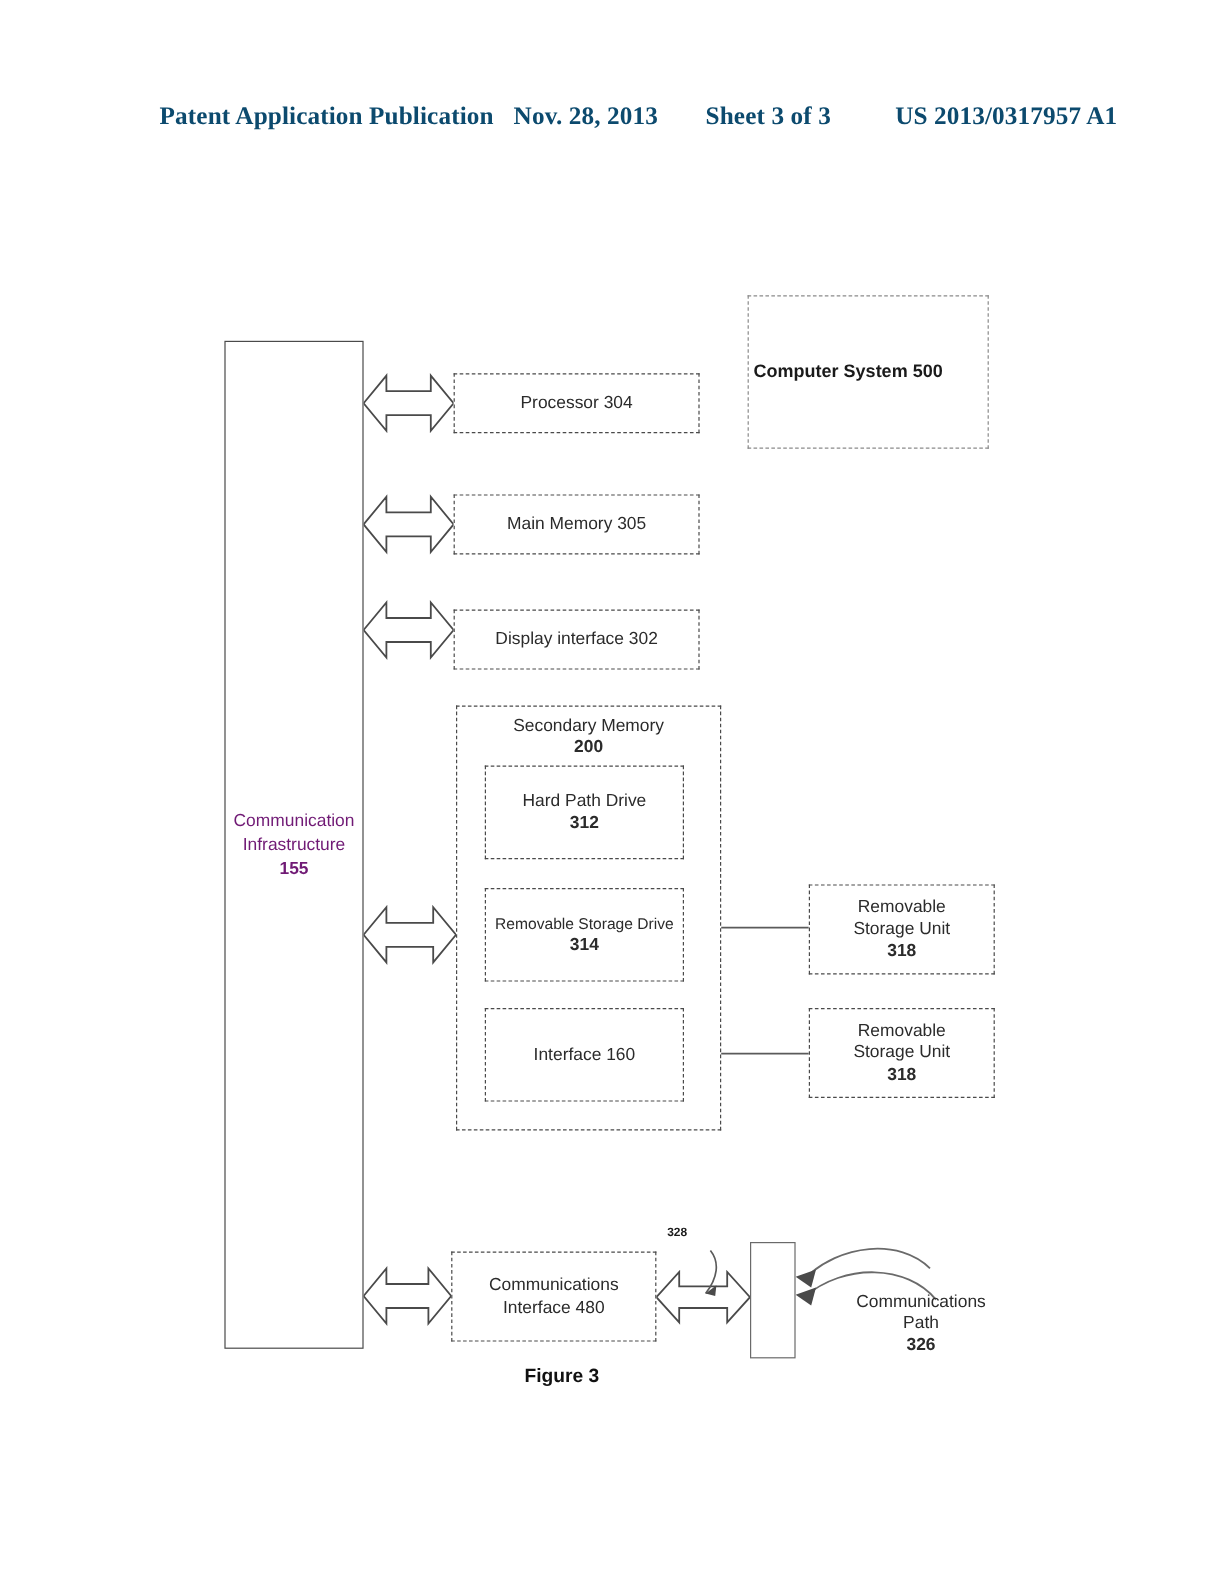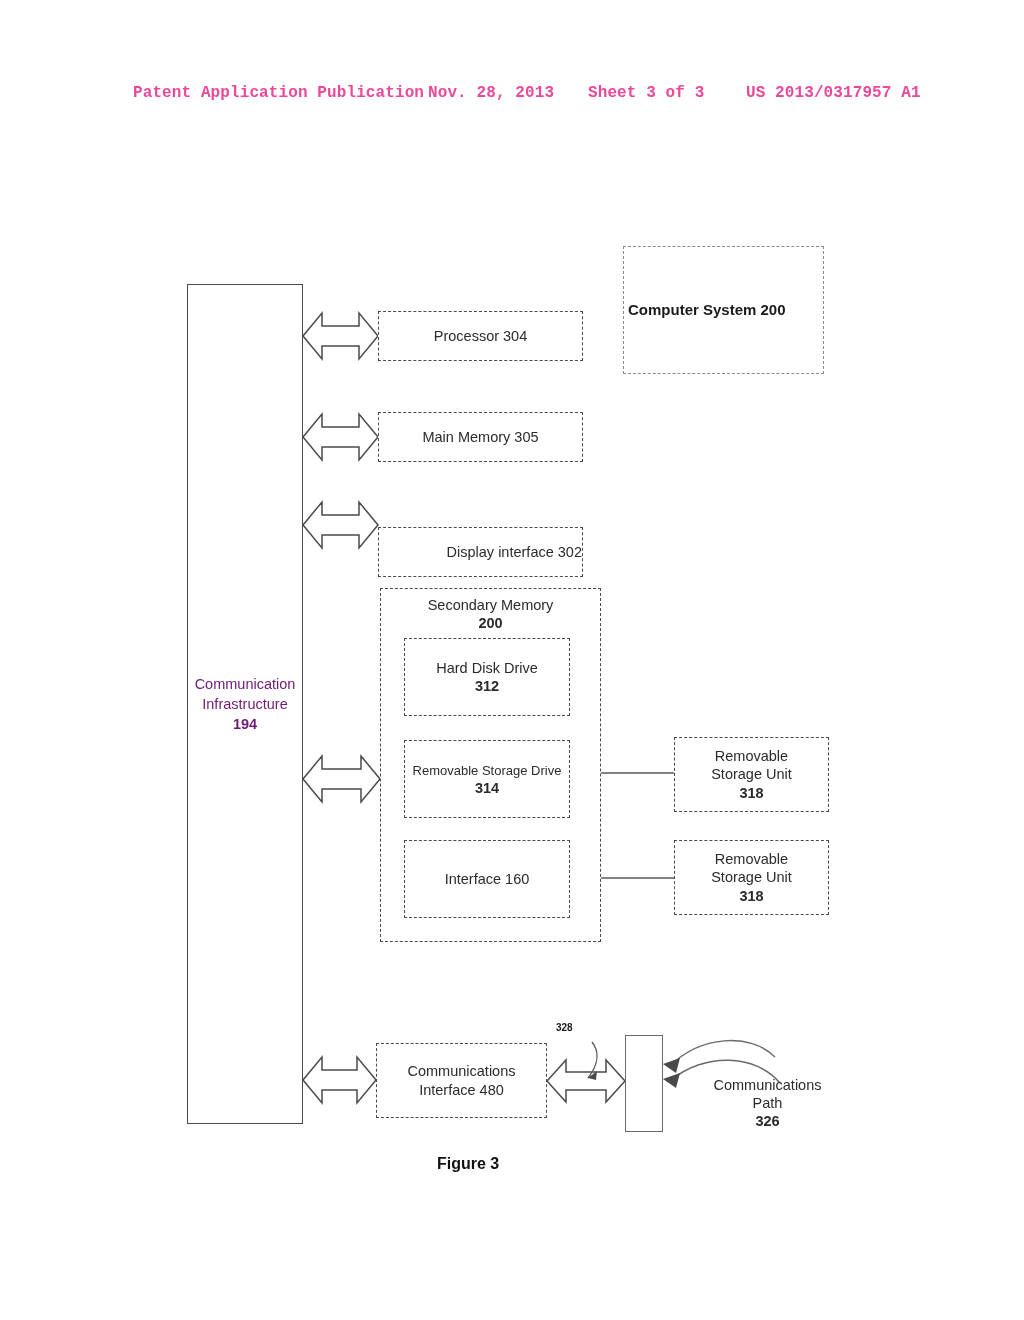--- a/index.html
+++ b/index.html
@@ -19,24 +19,24 @@
   
   #pub-header {
     position: absolute;
     left: 0;
     top: 84px;
     width: 1024px;
     height: 34px;
   }
   #pub-header .hdr {
     position: absolute;
-    font-family: Liberation Mono, monospace;
+    font-family: Liberation Serif, serif;
     font-weight: bold;
-    font-size: 16px;
-    color: #ec4899;
+    font-size: 21px;
+    color: #0c4a6e;
     white-space: nowrap;
     letter-spacing: 0.1px;
   }
   #hdr-pub   { left: 133px; top: 0; }
   #hdr-date  { left: 428px; top: 0; }
   #hdr-sheet { left: 588px; top: 0; }
   #hdr-num   { left: 710px; top: 0; margin-left: 36px; }
 
   
   #figure {
@@ -77,21 +77,21 @@
   }
   #bus .bus-text {
     font-size: 14.5px;
     line-height: 1.4;
     color: #701a75;
   }
 
   
   #processor      { left: 378px; top: 311px;  width: 205px; height: 50px; }
   #main-memory    { left: 378px; top: 412px;  width: 205px; height: 50px; }
-  #display-iface  { left: 378px; top: 527px;  width: 205px; height: 50px; justify-content: flex-end; }
+  #display-iface  { left: 378px; top: 508px;  width: 205px; height: 50px; }
 
   
   #secondary-memory {
     left: 380px; top: 588px; width: 221px; height: 354px;
     align-items: flex-start;
     justify-content: center;
     padding-top: 7px;
   }
   #hdd        { left: 404px; top: 638px;  width: 166px; height: 78px; }
   #rsd        { left: 404px; top: 740px;  width: 166px; height: 78px; }
@@ -143,21 +143,20 @@
     left: 556px; top: 1022px;
     font-weight: bold; font-size: 10px; color: #1a1a1a;
   }
   #figure-caption {
     position: absolute;
     left: 437px; top: 1139px;
     font-weight: bold;
     font-size: 16px;
     color: #111;
     white-space: nowrap;
-    margin-top: 16px;
   }
 
   
   #overlay {
     position: absolute;
     left: 0; top: 0;
     width: 1024px; height: 1320px;
     pointer-events: none;
   }
   .arrow-outline {
@@ -219,21 +218,21 @@
     <polygon fill="#4a4a4a" points="663,1064 680,1058 676,1073"></polygon>
 
     <path class="curve" d="M 670,1081 C 704,1052 756,1054 780,1083"></path>
     <polygon fill="#4a4a4a" points="663,1079 680,1073 676,1088"></polygon>
   </svg>
 
   <div class="box" id="bus">
     <div class="bus-text">
       <span class="lbl2">Communication</span>
       <span class="lbl2">Infrastructure</span>
-      <span class="lbl2 num">194</span>
+      <span class="lbl2 num">155</span>
     </div>
   </div>
 
   <div class="box dashed" id="processor">
     <span>Processor 304</span>
   </div>
 
   <div class="box dashed" id="main-memory">
     <span>Main Memory 305</span>
   </div>
@@ -244,21 +243,21 @@
 
   <div class="box dashed" id="secondary-memory">
     <div>
       <span class="lbl2">Secondary Memory</span>
       <span class="lbl2 num">200</span>
     </div>
   </div>
 
   <div class="box dashed" id="hdd">
     <div>
-      <span class="lbl2">Hard Disk Drive</span>
+      <span class="lbl2">Hard Path Drive</span>
       <span class="lbl2 num">312</span>
     </div>
   </div>
 
   <div class="box dashed" id="rsd">
     <div>
       <span class="lbl2 overflow-text">Removable Storage Drive</span>
       <span class="lbl2 num">314</span>
     </div>
   </div>
@@ -286,21 +285,21 @@
   <div class="box dashed" id="comm-iface">
     <div>
       <span class="lbl2">Communications</span>
       <span class="lbl2">Interface 480</span>
     </div>
   </div>
 
   <div class="box dashed" id="net-bar"></div>
 
   <div class="box dashed" id="computer-system">
-    <span>Computer System 200</span>
+    <span>Computer System 500</span>
   </div>
 
   <div class="ftext" id="label-328">328</div>
 
   <div class="ftext" id="comm-path-label">
     <span class="lbl2">Communications</span>
     <span class="lbl2">Path</span>
     <span class="lbl2 num">326</span>
   </div>
 

